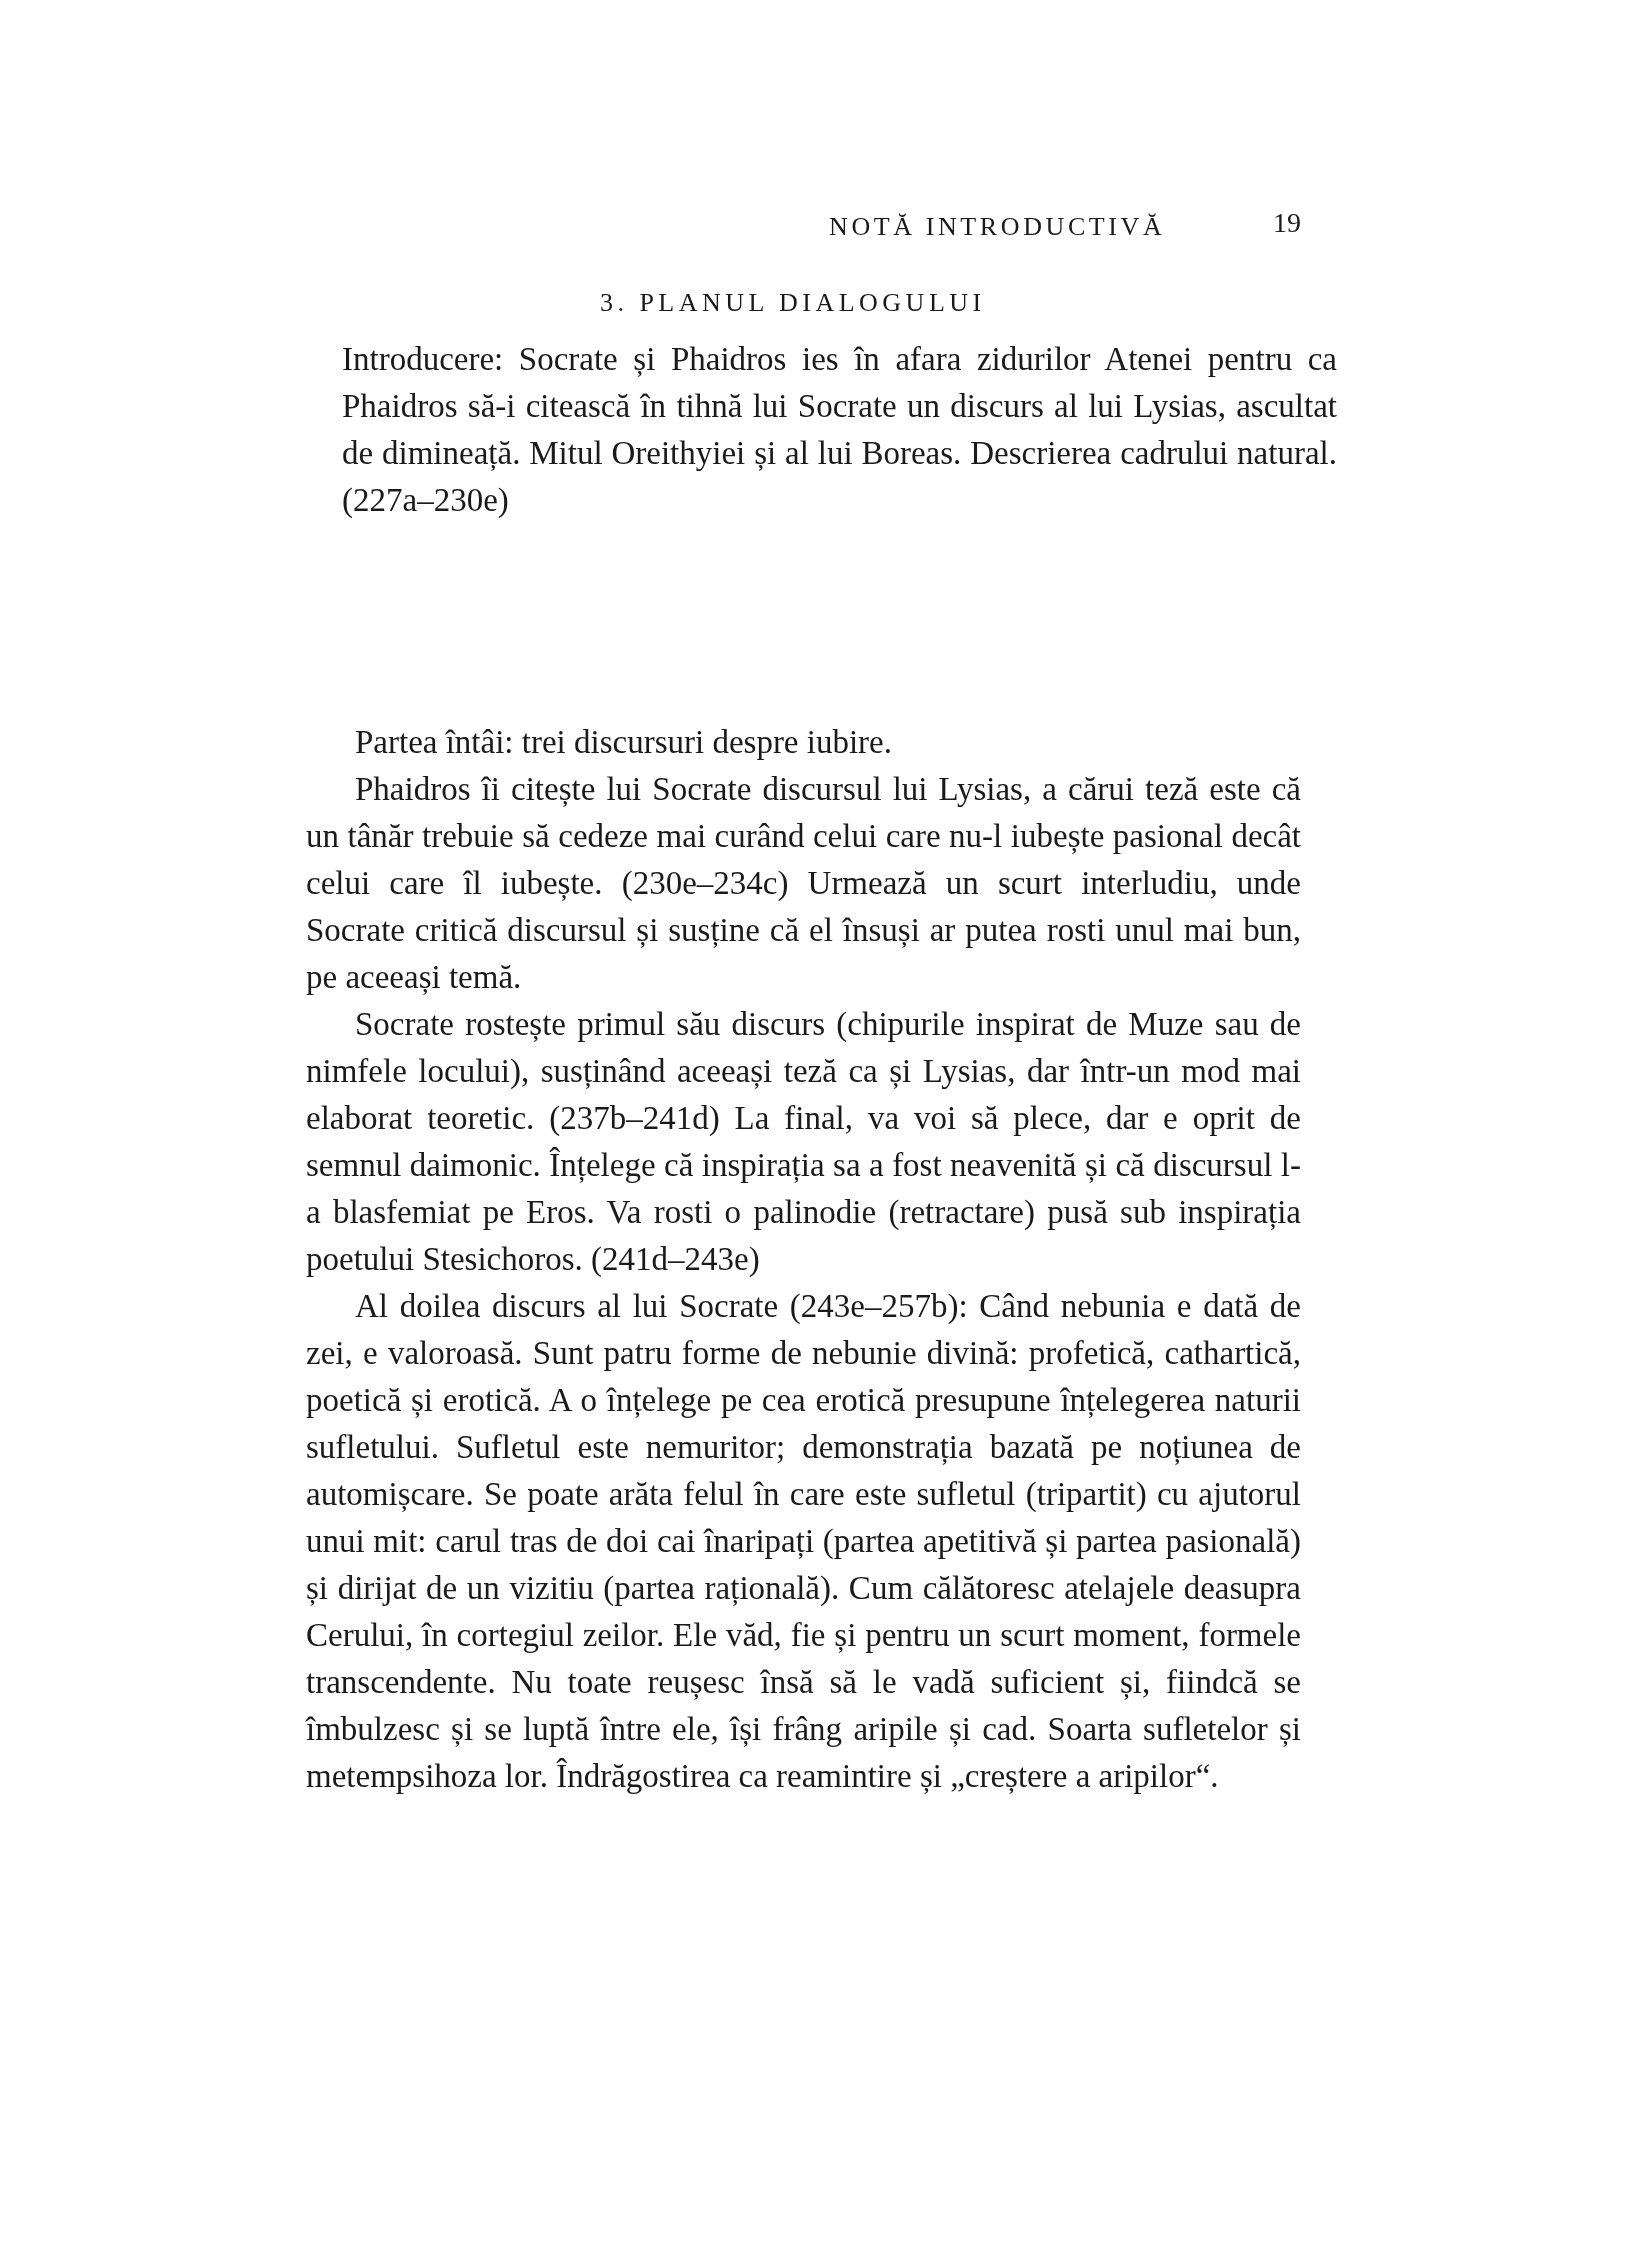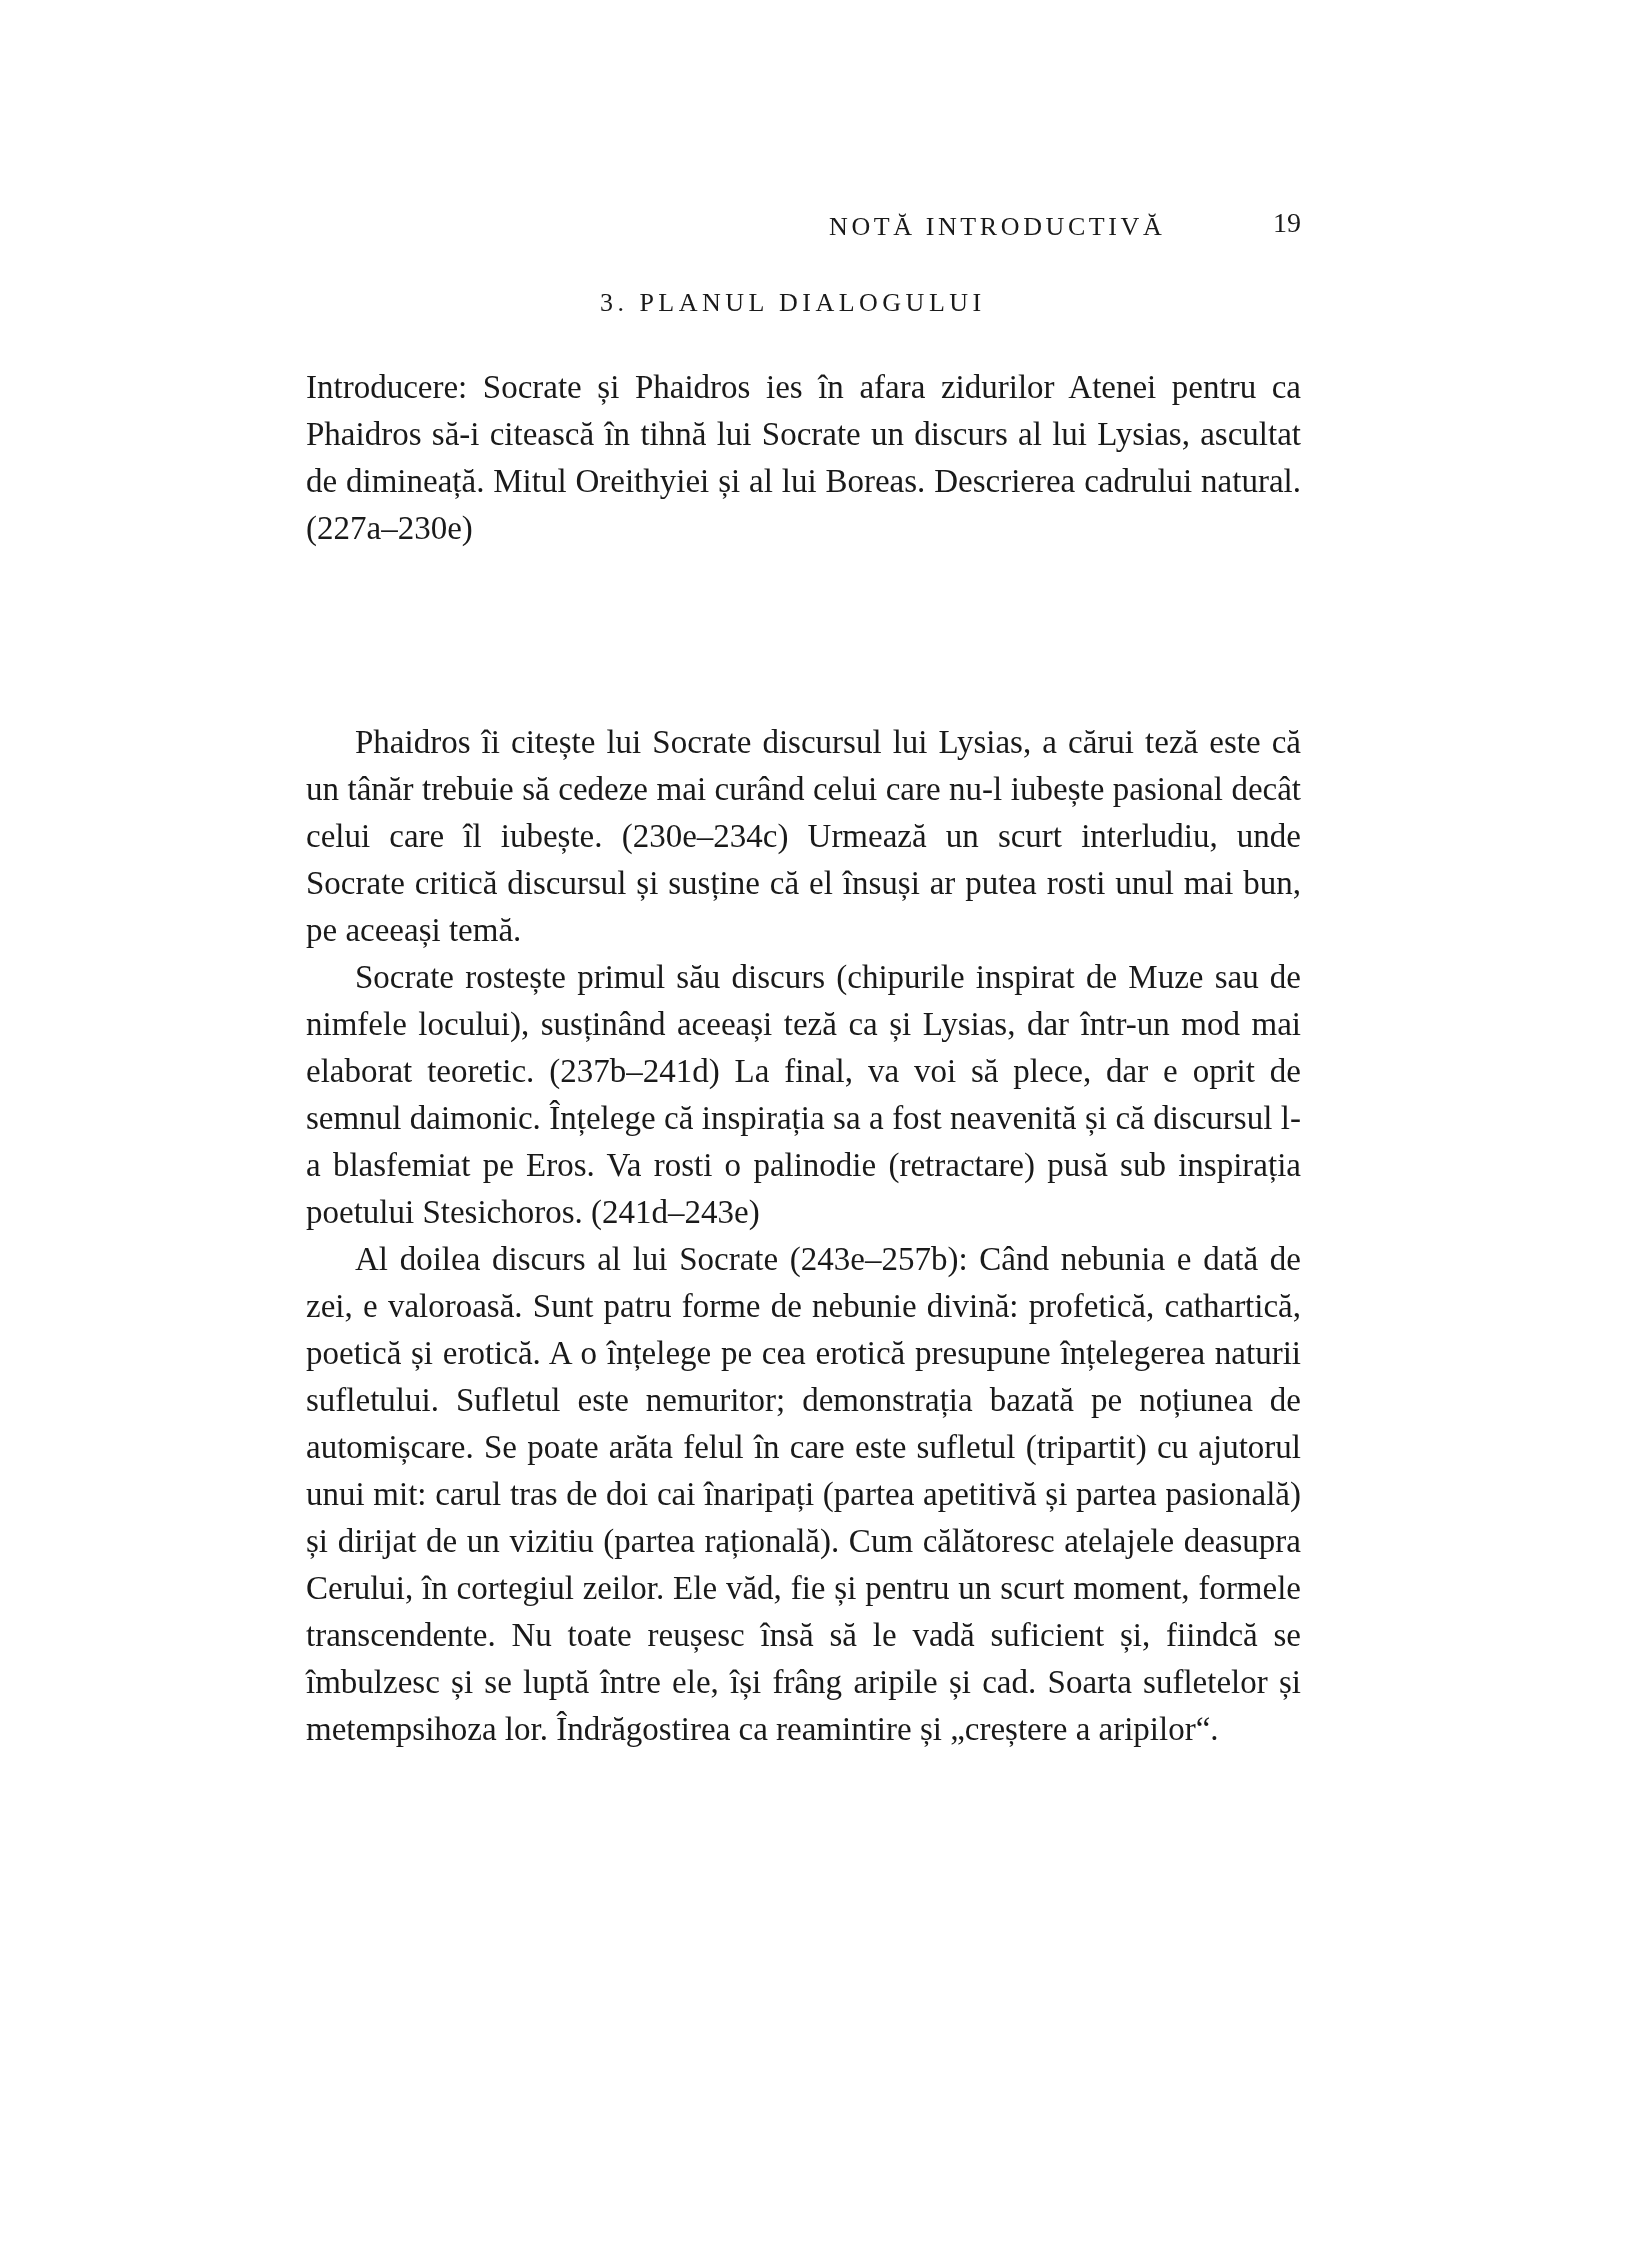--- a/index.html
+++ b/index.html
@@ -9,21 +9,21 @@
   .running-head { position:absolute; left:829px; top:207px; width:472px; height:45px;
          font-size:26px; letter-spacing:3.6px; text-transform:uppercase; }
   .running-head .title { position:absolute; left:0; top:5.3px; }
   .running-head .pageno { position:absolute; right:0; top:0px; font-size:28px; letter-spacing:0; }
   .section-title { position:absolute; left:306px; width:995px; top:288px; text-align:center;
          font-size:26px; letter-spacing:4.5px; text-transform:uppercase; }
   .section-title span { position:relative; left:-10.7px;text-align:center; }
   .text { position:absolute; left:306px; width:995px; font-size:33px; line-height:47px;
          text-align:justify; hyphens:none; }
   .text p { margin:0; }
-  .p-intro { top:364px; }
+  .p-intro { top:336px;margin-left:36px; }
   .p-indent { text-indent:49px; }
 </style>
 </head>
 <body>
 
 <div class="page">
 
   <div class="running-head">
     <span class="title">NOTĂ INTRODUCTIVĂ</span>
     <span class="pageno">19</span>
@@ -31,19 +31,20 @@
 
   <div class="section-title">
     <span>3. PLANUL DIALOGULUI</span>
   </div>
 
   <div class="text p-intro">
     <p>Introducere: Socrate și Phaidros ies în afara zidurilor Atenei pentru ca Phaidros să-i citească în tihnă lui Socrate un discurs al lui Lysias, ascultat de dimineață. Mitul Oreithyiei și al lui Boreas. Descrierea cadrului natural. (227a–230e)</p>
   </div>
 
   <div class="text" style="top:719px;">
+    <p class="p-indent" style="text-align:left;">Partea întâi: trei discursuri despre iubire.</p>
     <p class="p-indent">Phaidros îi citește lui Socrate discursul lui Lysias, a cărui teză este că un tânăr trebuie să cedeze mai curând celui care nu-l iubește pasional decât celui care îl iubește. (230e–234c) Urmează un scurt interludiu, unde Socrate critică discursul și susține că el însuși ar putea rosti unul mai bun, pe aceeași temă.</p>
     <p class="p-indent">Socrate rostește primul său discurs (chipurile inspirat de Muze sau de nimfele locului), susținând aceeași teză ca și Lysias, dar într-un mod mai elaborat teoretic. (237b–241d) La final, va voi să plece, dar e oprit de semnul daimonic. Înțelege că inspirația sa a fost neavenită și că discursul l-a blasfemiat pe Eros. Va rosti o palinodie (retractare) pusă sub inspirația poetului Stesichoros. (241d–243e)</p>
     <p class="p-indent">Al doilea discurs al lui Socrate (243e–257b): Când nebunia e dată de zei, e valoroasă. Sunt patru forme de nebunie divină: profetică, cathartică, poetică și erotică. A o înțelege pe cea erotică presupune înțelegerea naturii sufletului. Sufletul este nemuritor; demonstrația bazată pe noțiunea de automișcare. Se poate arăta felul în care este sufletul (tripartit) cu ajutorul unui mit: carul tras de doi cai înaripați (partea apetitivă și partea pasională) și dirijat de un vizitiu (partea rațională). Cum călătoresc atelajele deasupra Cerului, în cortegiul zeilor. Ele văd, fie și pentru un scurt moment, formele transcendente. Nu toate reușesc însă să le vadă suficient și, fiindcă se îmbulzesc și se luptă între ele, își frâng aripile și cad. Soarta sufletelor și metempsihoza lor. Îndrăgostirea ca reamintire și „creștere a aripilor“.</p>
   </div>
 
 </div>
 
 
 </body></html>

